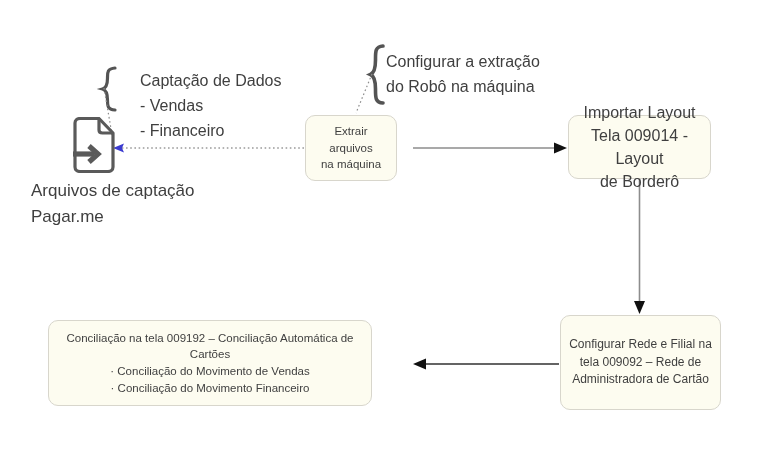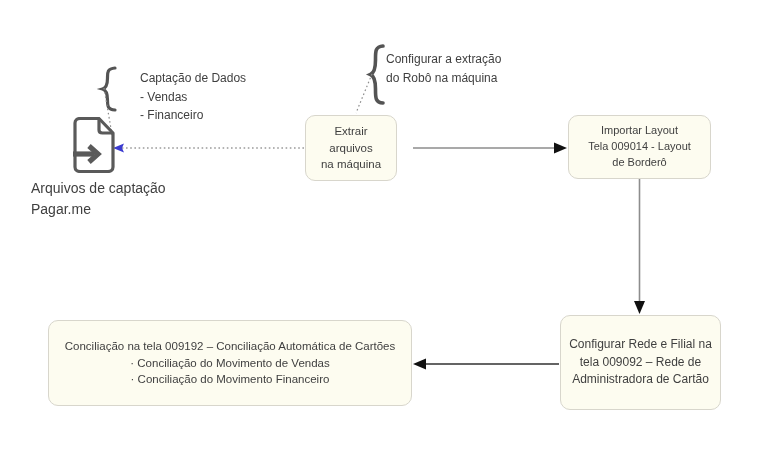--- a/index.html
+++ b/index.html
@@ -46,49 +46,49 @@
     padding: 0 6px;
   }
   #node-extrair {
     left: 305px; top: 115px;
     width: 92px; height: 66px;
     font-size: 11.5px;
   }
   #node-importar {
     left: 568px; top: 115px;
     width: 143px; height: 64px;
-    font-size: 11px;
+    font-size: 16px;
   }
   #node-configurar-rede {
     left: 560px; top: 315px;
     width: 161px; height: 95px;
     font-size: 12px;
   }
   #node-conciliacao {
     left: 48px; top: 320px;
-    width: 364px; height: 86px;
+    width: 324px; height: 86px;
     font-size: 11.5px;
   }
   .annotation {
     position: absolute;
-    font-size: 12px;
+    font-size: 16px;
     line-height: 1.55;
     color: #3f3f3f;
     white-space: pre-line;
   }
   #annot-captacao {
     left: 140px; top: 69px;
   }
   #annot-robo {
     left: 386px; top: 50px;
   }
   #label-arquivos {
     position: absolute;
     left: 31px; top: 178px;
-    font-size: 14px;
+    font-size: 17px;
     line-height: 1.5;
     color: #3f3f3f;
     white-space: pre-line;
   }
   #doc-icon {
     position: absolute;
     left: 70px; top: 117px;
     width: 48px; height: 56px;
   }
 </style>

